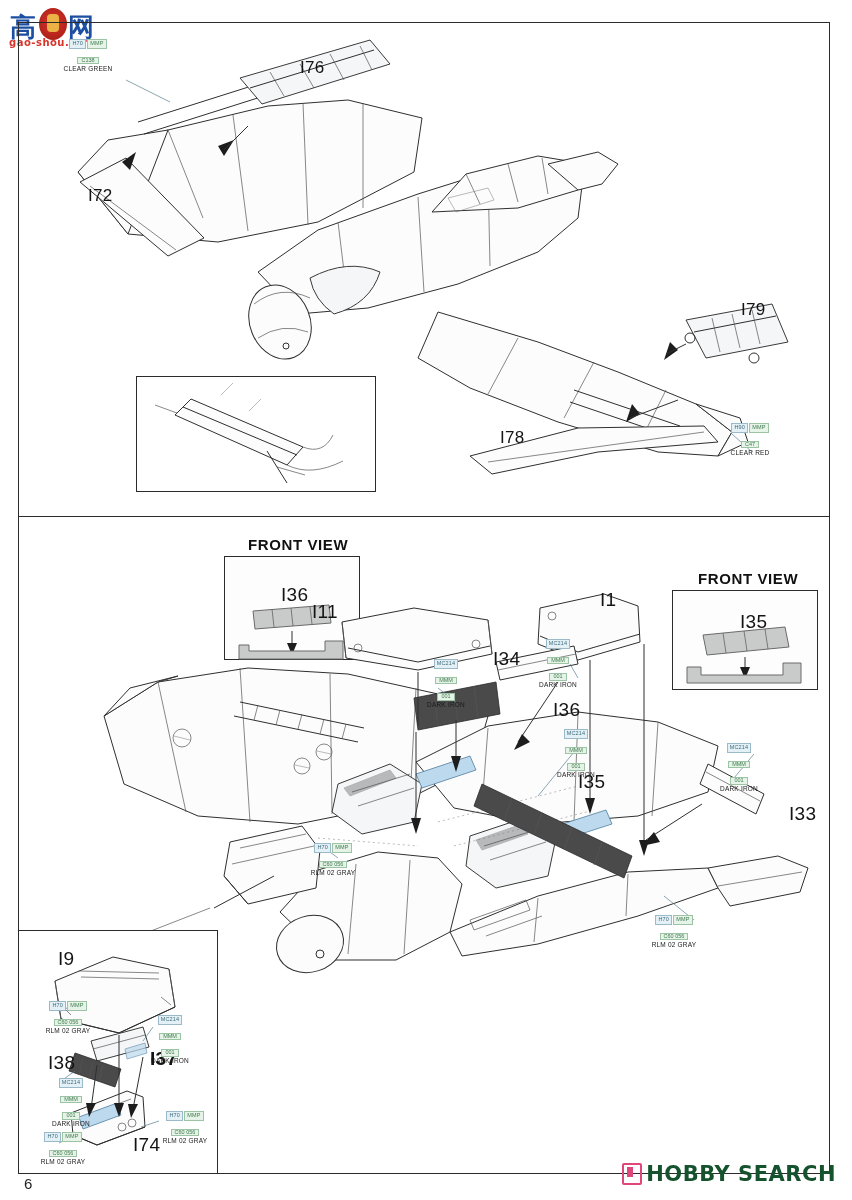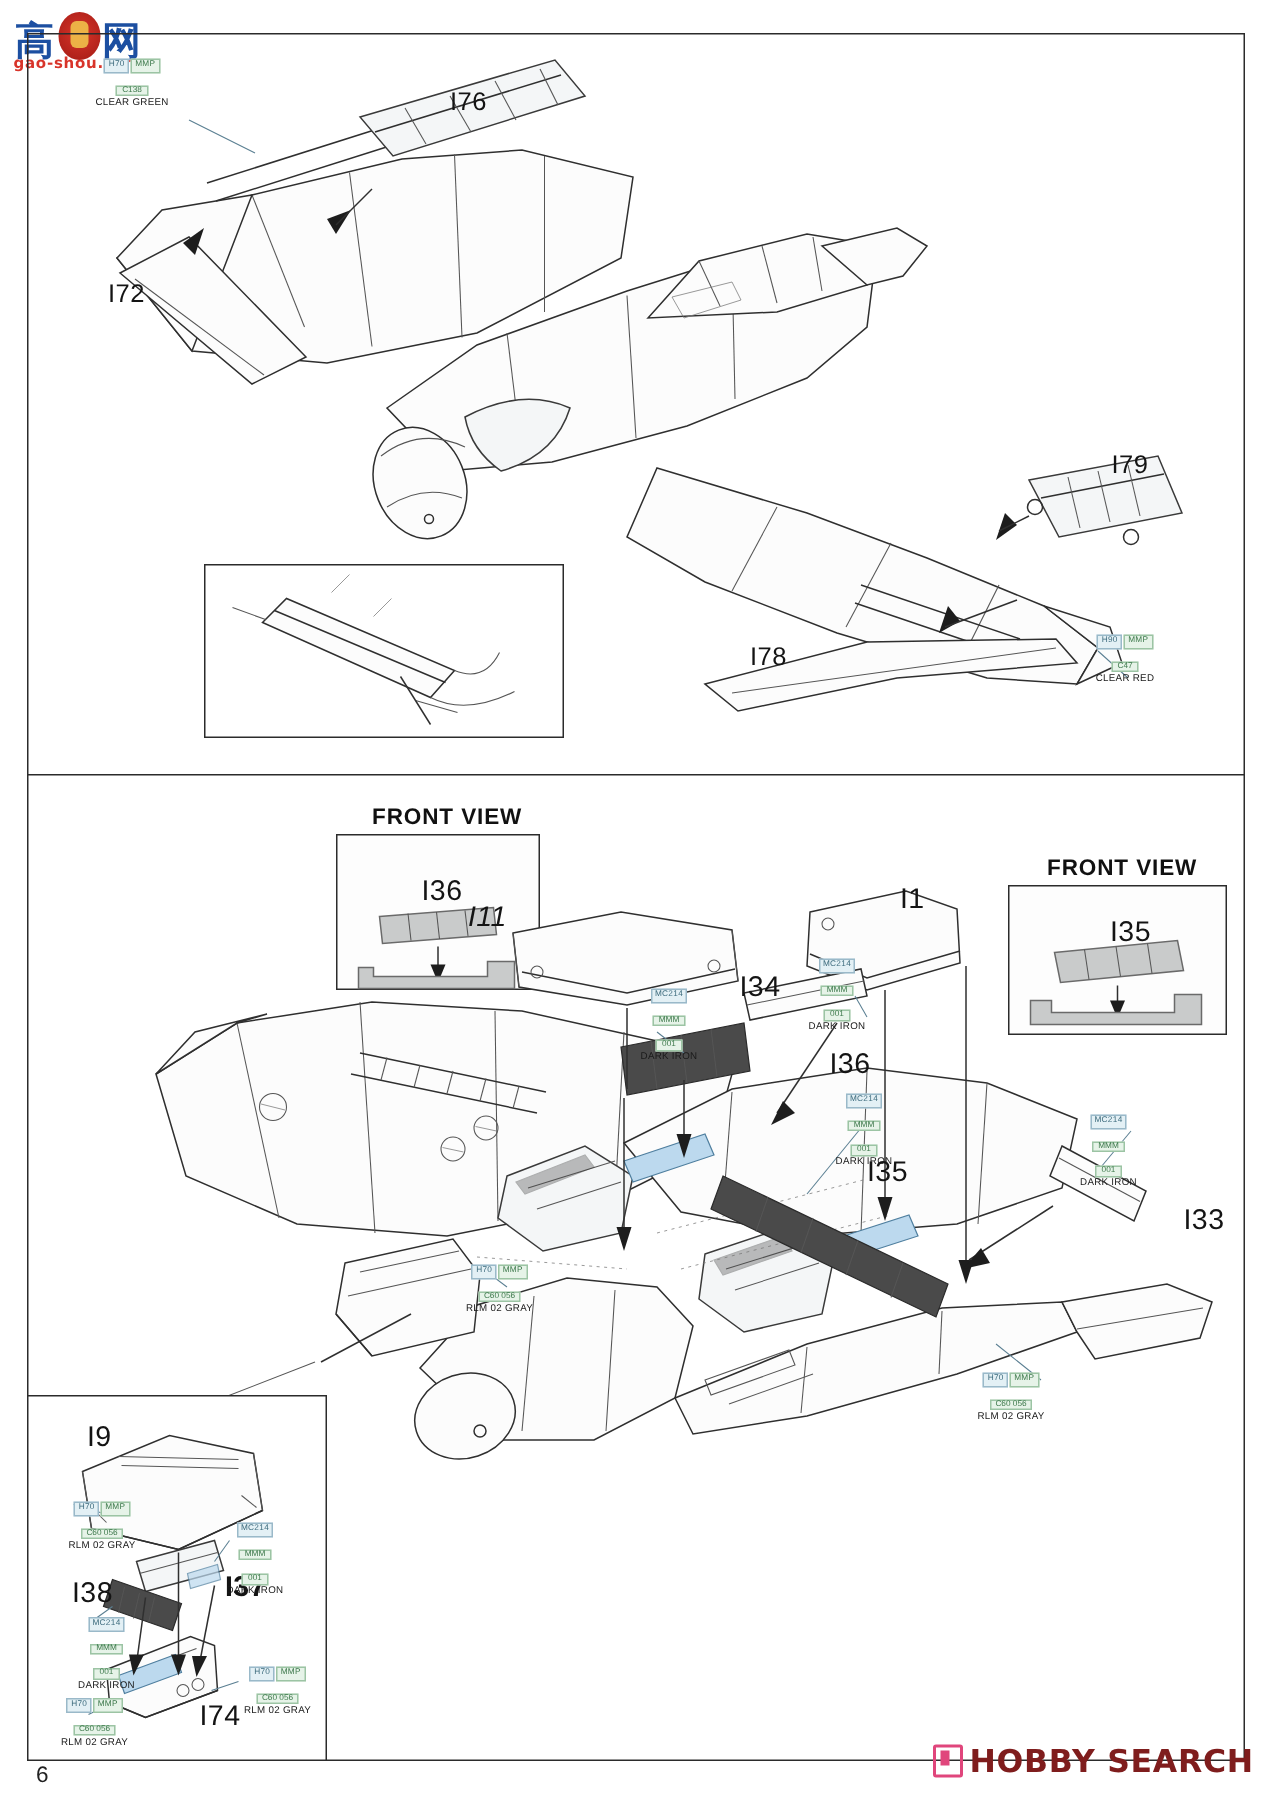--- a/index.html
+++ b/index.html
@@ -26,21 +26,21 @@
            background:#f2c94c;border-radius:4px;opacity:.85;}
   .gs-url{position:absolute;left:3px;top:31px;font-size:10px;font-weight:700;
           letter-spacing:.5px;color:#d8342a;font-family:"DejaVu Sans",sans-serif;}
 
   
   .hs-mark{position:absolute;right:16px;bottom:14px;display:flex;align-items:center;gap:4px;}
   .hs-glyph{width:16px;height:18px;border:2px solid #e0467c;border-radius:2px;position:relative;}
   .hs-glyph:after{content:"";position:absolute;left:3px;top:2px;width:6px;height:10px;
                   background:#e0467c;}
   .hs-text{font-family:"DejaVu Sans",sans-serif;font-size:21px;font-weight:700;
-           letter-spacing:.5px;color:#7f1d1d;}
+           letter-spacing:.5px;color:#14532d;}
 
   .pagenum{position:absolute;left:24px;bottom:8px;font-size:15px;color:#222;}
 
   
   .part{position:absolute;font-size:17px;font-weight:400;color:#141414;
         letter-spacing:.3px;white-space:nowrap;}
   .part.lg{font-size:19px;}
 
   
   .paint{position:absolute;width:54px;text-align:center;line-height:1.02;}
@@ -158,21 +158,21 @@
     <path class="arrow" d="M660 328 L646 338 L652 320 Z"></path>
     <path class="ln" d="M668 322 L648 332"></path>
     <path class="arrow" d="M622 392 L608 400 L614 382 Z"></path>
     <path class="ln" d="M660 378 L612 396"></path>
 
     <path class="lead" d="M108 58 L152 80"></path>
     <path class="lead" d="M734 430 L714 412"></path>
   </svg>
 
   <div class="part" style="left:300px;top:58px;">I76</div>
-  <div class="part" style="left:72px;top:186px;">I72</div>
+  <div class="part" style="left:88px;top:186px;">I72</div>
   <div class="part" style="left:741px;top:300px;">I79</div>
   <div class="part" style="left:500px;top:428px;">I78</div>
 
   <div class="paint" style="left:61px;top:39px;">
     <div class="row">
       <span class="chip">H70</span>
       <span class="chip g">MMP</span>
     </div>
     <div><span class="mid">C138</span></div>
     <div class="name">CLEAR GREEN</div>
@@ -346,21 +346,21 @@
     <path class="ln-thin" d="M192 392 L120 420"></path>
 
     <path class="lead" d="M420 172 L438 186"></path>
     <path class="lead" d="M552 148 L560 162"></path>
     <path class="lead" d="M556 236 L520 280"></path>
     <path class="lead" d="M736 238 L716 262"></path>
     <path class="lead" d="M320 342 L304 330"></path>
     <path class="lead" d="M676 404 L646 380"></path>
   </svg>
 
-  <div class="part lg" style="left:312px;top:601px;font-style:italic;">I11</div>
+  <div class="part lg" style="left:312px;top:601px;">I11</div>
   <div class="part lg" style="left:600px;top:589px;">I1</div>
   <div class="part lg" style="left:493px;top:648px;">I34</div>
   <div class="part lg" style="left:553px;top:699px;">I36</div>
   <div class="part lg" style="left:578px;top:771px;">I35</div>
   <div class="part lg" style="left:742px;top:803px;margin-left:47px;">I33</div>
 
   <div class="paint" style="left:419px;top:659px;">
     <div class="row">
       <span class="chip">MC214</span>
     </div>

